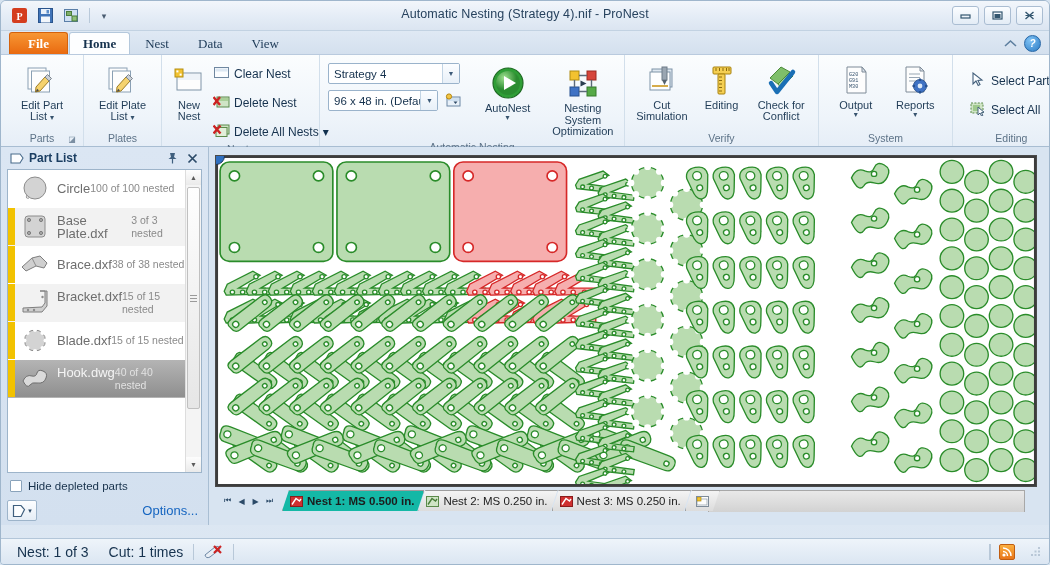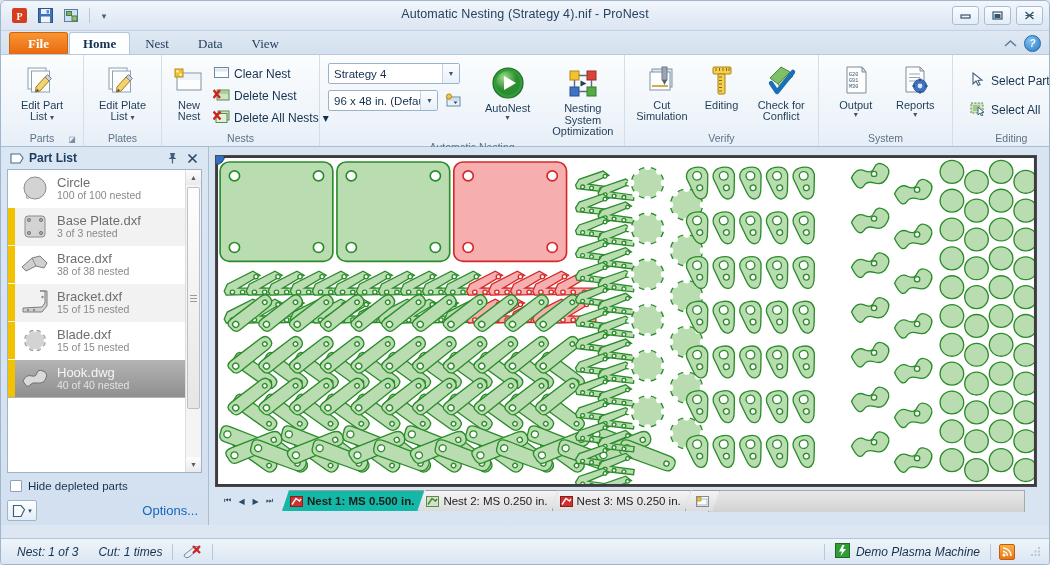--- a/index.html
+++ b/index.html
@@ -94,21 +94,21 @@
   }
   .bigbtn .ic { height:34px; display:flex; align-items:center; justify-content:center; }
   .bigbtn .lbl { font-size:11px; line-height:12px; text-align:center; color:#1f3b56; margin-top:1px; }
   .bigbtn .caret { font-size:8px; color:#37536e; line-height:7px; }
 
   .smallbtn {
     display:flex; align-items:center; gap:4px; height:21px; padding:0 5px 0 2px;
     border:1px solid transparent; border-radius:3px; cursor:default; white-space:nowrap;
   }
   .smallbtn .lbl { font-size:12px; color:#16324e; }
-  .stack { display:flex; flex-direction:column; gap:1px; justify-content:flex-start; }
+  .stack { display:flex; flex-direction:column; gap:8px; justify-content:flex-start; }
 
   .combo {
     display:flex; align-items:center; height:21px; background:#fff;
     border:1px solid #9ab3cb; border-radius:2px; font-size:11.5px; color:#14304c;
     padding-left:5px; overflow:hidden;
   }
   .combo .cv { flex:1; overflow:hidden; white-space:nowrap; }
   .combo .arrow {
     width:17px; height:19px; border-left:1px solid #c2d4e4;
     display:flex; align-items:center; justify-content:center;
@@ -136,21 +136,21 @@
   }
   .pl-items { flex:1; overflow:hidden; }
   .pl-item {
     position:relative; height:38px; display:flex; align-items:center; gap:7px;
     padding-left:12px; border-bottom:1px solid transparent;
   }
   .pl-item.alt { background:#f2f2f2; }
   .pl-item.sel { background:linear-gradient(#b4b4b4,#8f8f8f); }
   .pl-item .bar { position:absolute; left:0; top:0; bottom:0; width:7px; }
   .pl-item .thumb { width:30px; height:28px; display:flex; align-items:center; justify-content:center; }
-  .pl-text { display:flex; flex-direction:column; line-height:13px; }
+  .pl-text { display:flex; flex-direction:row; line-height:13px; }
   .pl-name { font-size:13px; color:#6e6e6e; }
   .pl-item.sel .pl-name { color:#f4f4f4; }
   .pl-sub { font-size:10.5px; color:#8a8a8a; }
   .pl-item.sel .pl-sub { color:#e2e2e2; }
 
   .pl-scroll { width:16px; background:#f6f6f6; border-left:1px solid #ddd; display:flex; flex-direction:column; }
   .pl-arrow { height:15px; display:flex; align-items:center; justify-content:center; font-size:7px; color:#5a5a5a;
       background:linear-gradient(#fdfdfd,#eaeaea); }
   .pl-track { flex:1; position:relative; background:#f4f4f4; }
   .pl-thumbbar {
@@ -203,21 +203,21 @@
   .ntab .mini { width:13px; height:11px; border:1px solid #7a1c1c; display:flex; }
   .tabrest { flex:1; background:linear-gradient(#e9e9e9,#d2d2d2); border:1px solid #a8a8a8; border-bottom:none; margin-left:-6px; }
 
   
   .statusbar {
     position:absolute; left:0; right:0; bottom:0; height:26px;
     background:linear-gradient(#eef4fa,#dbe6f2);
     border-top:1px solid #b3c6d9;
     display:flex; align-items:center; padding:0 6px; gap:0;
   }
-  .st-cell { padding:0 10px; font-size:12px; color:#16324e; display:flex; align-items:center; gap:6px; height:18px;font-style:italic; }
+  .st-cell { padding:0 10px; font-size:14px; color:#16324e; display:flex; align-items:center; gap:6px; height:18px; }
   .st-sep { width:1px; height:16px; background:#b8c8d8; }
   .st-right { margin-left:auto; display:flex; align-items:center; }
   .rss {
     width:16px; height:16px; border-radius:2px;
     background:linear-gradient(#fbb040,#e8761b); border:1px solid #c05d11;
     display:flex; align-items:center; justify-content:center;
   }
   .grip-dots { width:14px; height:14px; margin-left:6px; opacity:.5; }
 </style>
 </head>
@@ -1086,29 +1086,20 @@
     <div class="st-sep"></div>
     <div class="st-cell">
       <svg width="19" height="16">
         <path d="M1 11 L11 3 q4 -2 5 2 L6 13 q-4 2 -5 -2 Z" fill="#e8eef5" stroke="#6b86a3"></path>
         <path d="M10 2 L17 9 M17 2 L10 9" stroke="#cc2222" stroke-width="2.2" fill="none"></path>
       </svg>
     </div>
     <div class="st-sep"></div>
     <div class="st-right">
       <div class="st-sep"></div>
-      <div class="st-cell">
-        <span>
-          <svg width="15" height="15">
-              <rect x="0.5" y="0.5" width="14" height="14" fill="#2f9e36" stroke="#1e6a22"></rect>
-              <path d="M7.5 2 L4 8.5 L7 8.5 L5.5 13 L11 6 L8 6 L9.5 2 Z" fill="#fff"></path>
-            </svg>
-        </span>
-        <span>Demo Plasma Machine</span>
-      </div>
       <div class="st-sep"></div>
       <div class="st-cell" style="padding:0 8px">
         <span class="rss">
           <svg width="11" height="11">
               <circle cx="2" cy="9" r="1.6" fill="#fff"></circle>
               <path d="M1 5.5 a4.5 4.5 0 0 1 4.5 4.5" stroke="#fff" stroke-width="1.5" fill="none"></path>
               <path d="M1 2 a8 8 0 0 1 8 8" stroke="#fff" stroke-width="1.5" fill="none"></path>
             </svg>
         </span>
       </div>

